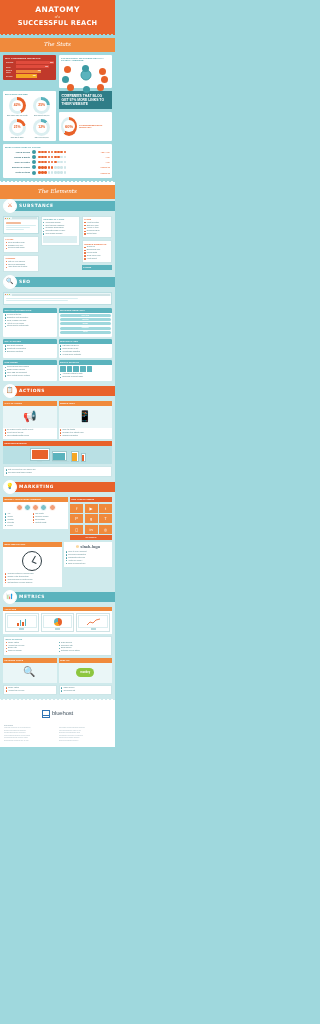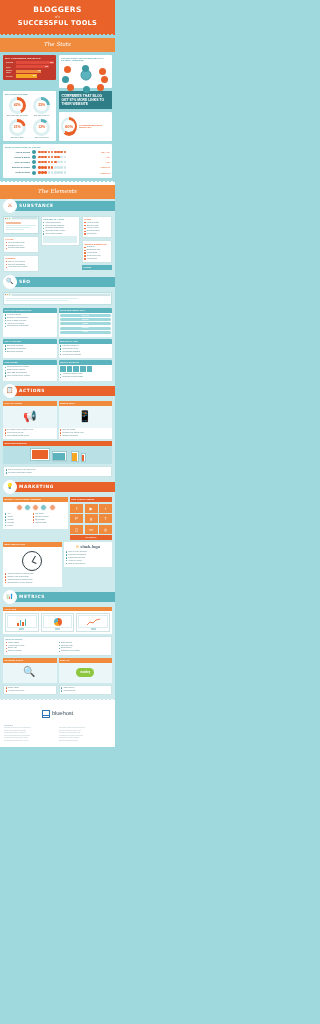--- a/index.html
+++ b/index.html
@@ -136,23 +136,23 @@
   .srcgrid { display: flex; gap: 3px; }
   .srcgrid > div { flex: 1; }
   .srcline { font-size: 1.5px; color: #a8bcc4; line-height: 1.3; margin-bottom: .6px; overflow: hidden; text-overflow: ellipsis; white-space: nowrap; }
 </style>
 </head>
 <body>
 
 <div class="page">
 
   <div class="hero">
-    <div class="l1">BLOGGERS</div>
+    <div class="l1">ANATOMY</div>
     <div class="l2">of a</div>
-    <div class="l3">SUCCESSFUL TOOLS</div>
+    <div class="l3">SUCCESSFUL REACH</div>
   </div>
   <div class="zig"></div>
 
   <div class="secbanner">
     <div class="nm">The Stats</div>
   </div>
 
   <div class="stats">
 
     <div class="row" style="gap:3px;">

